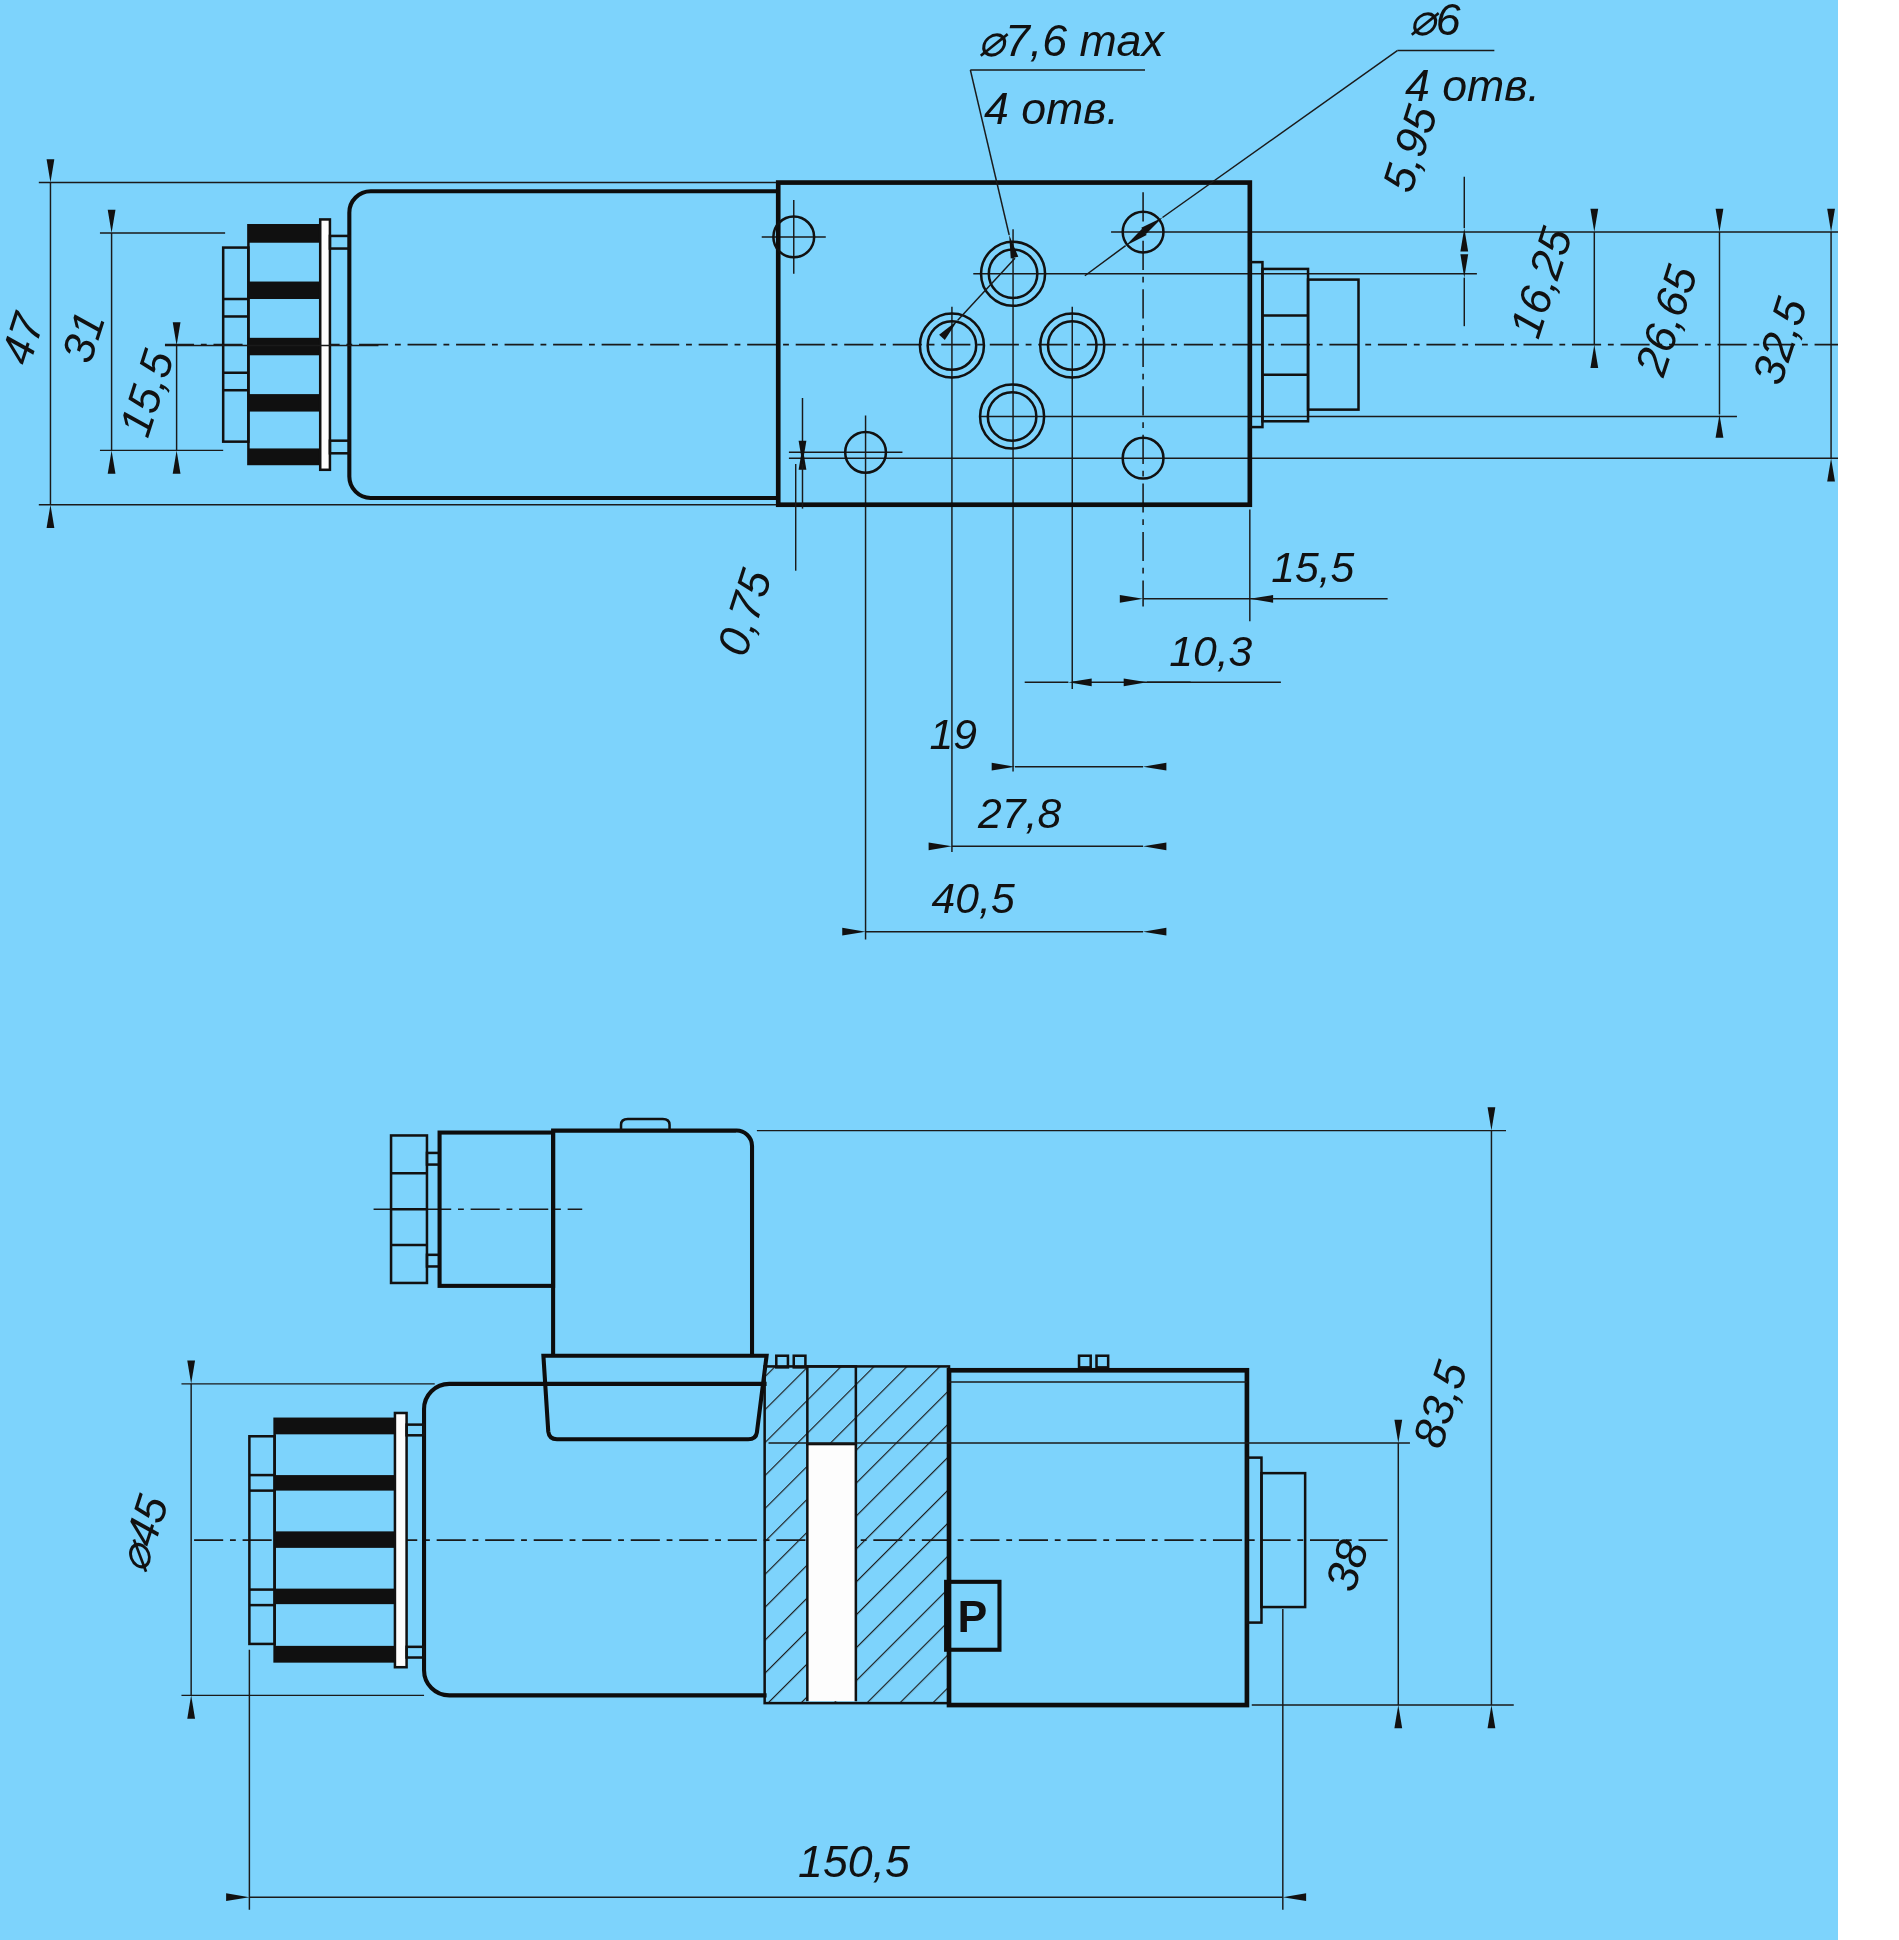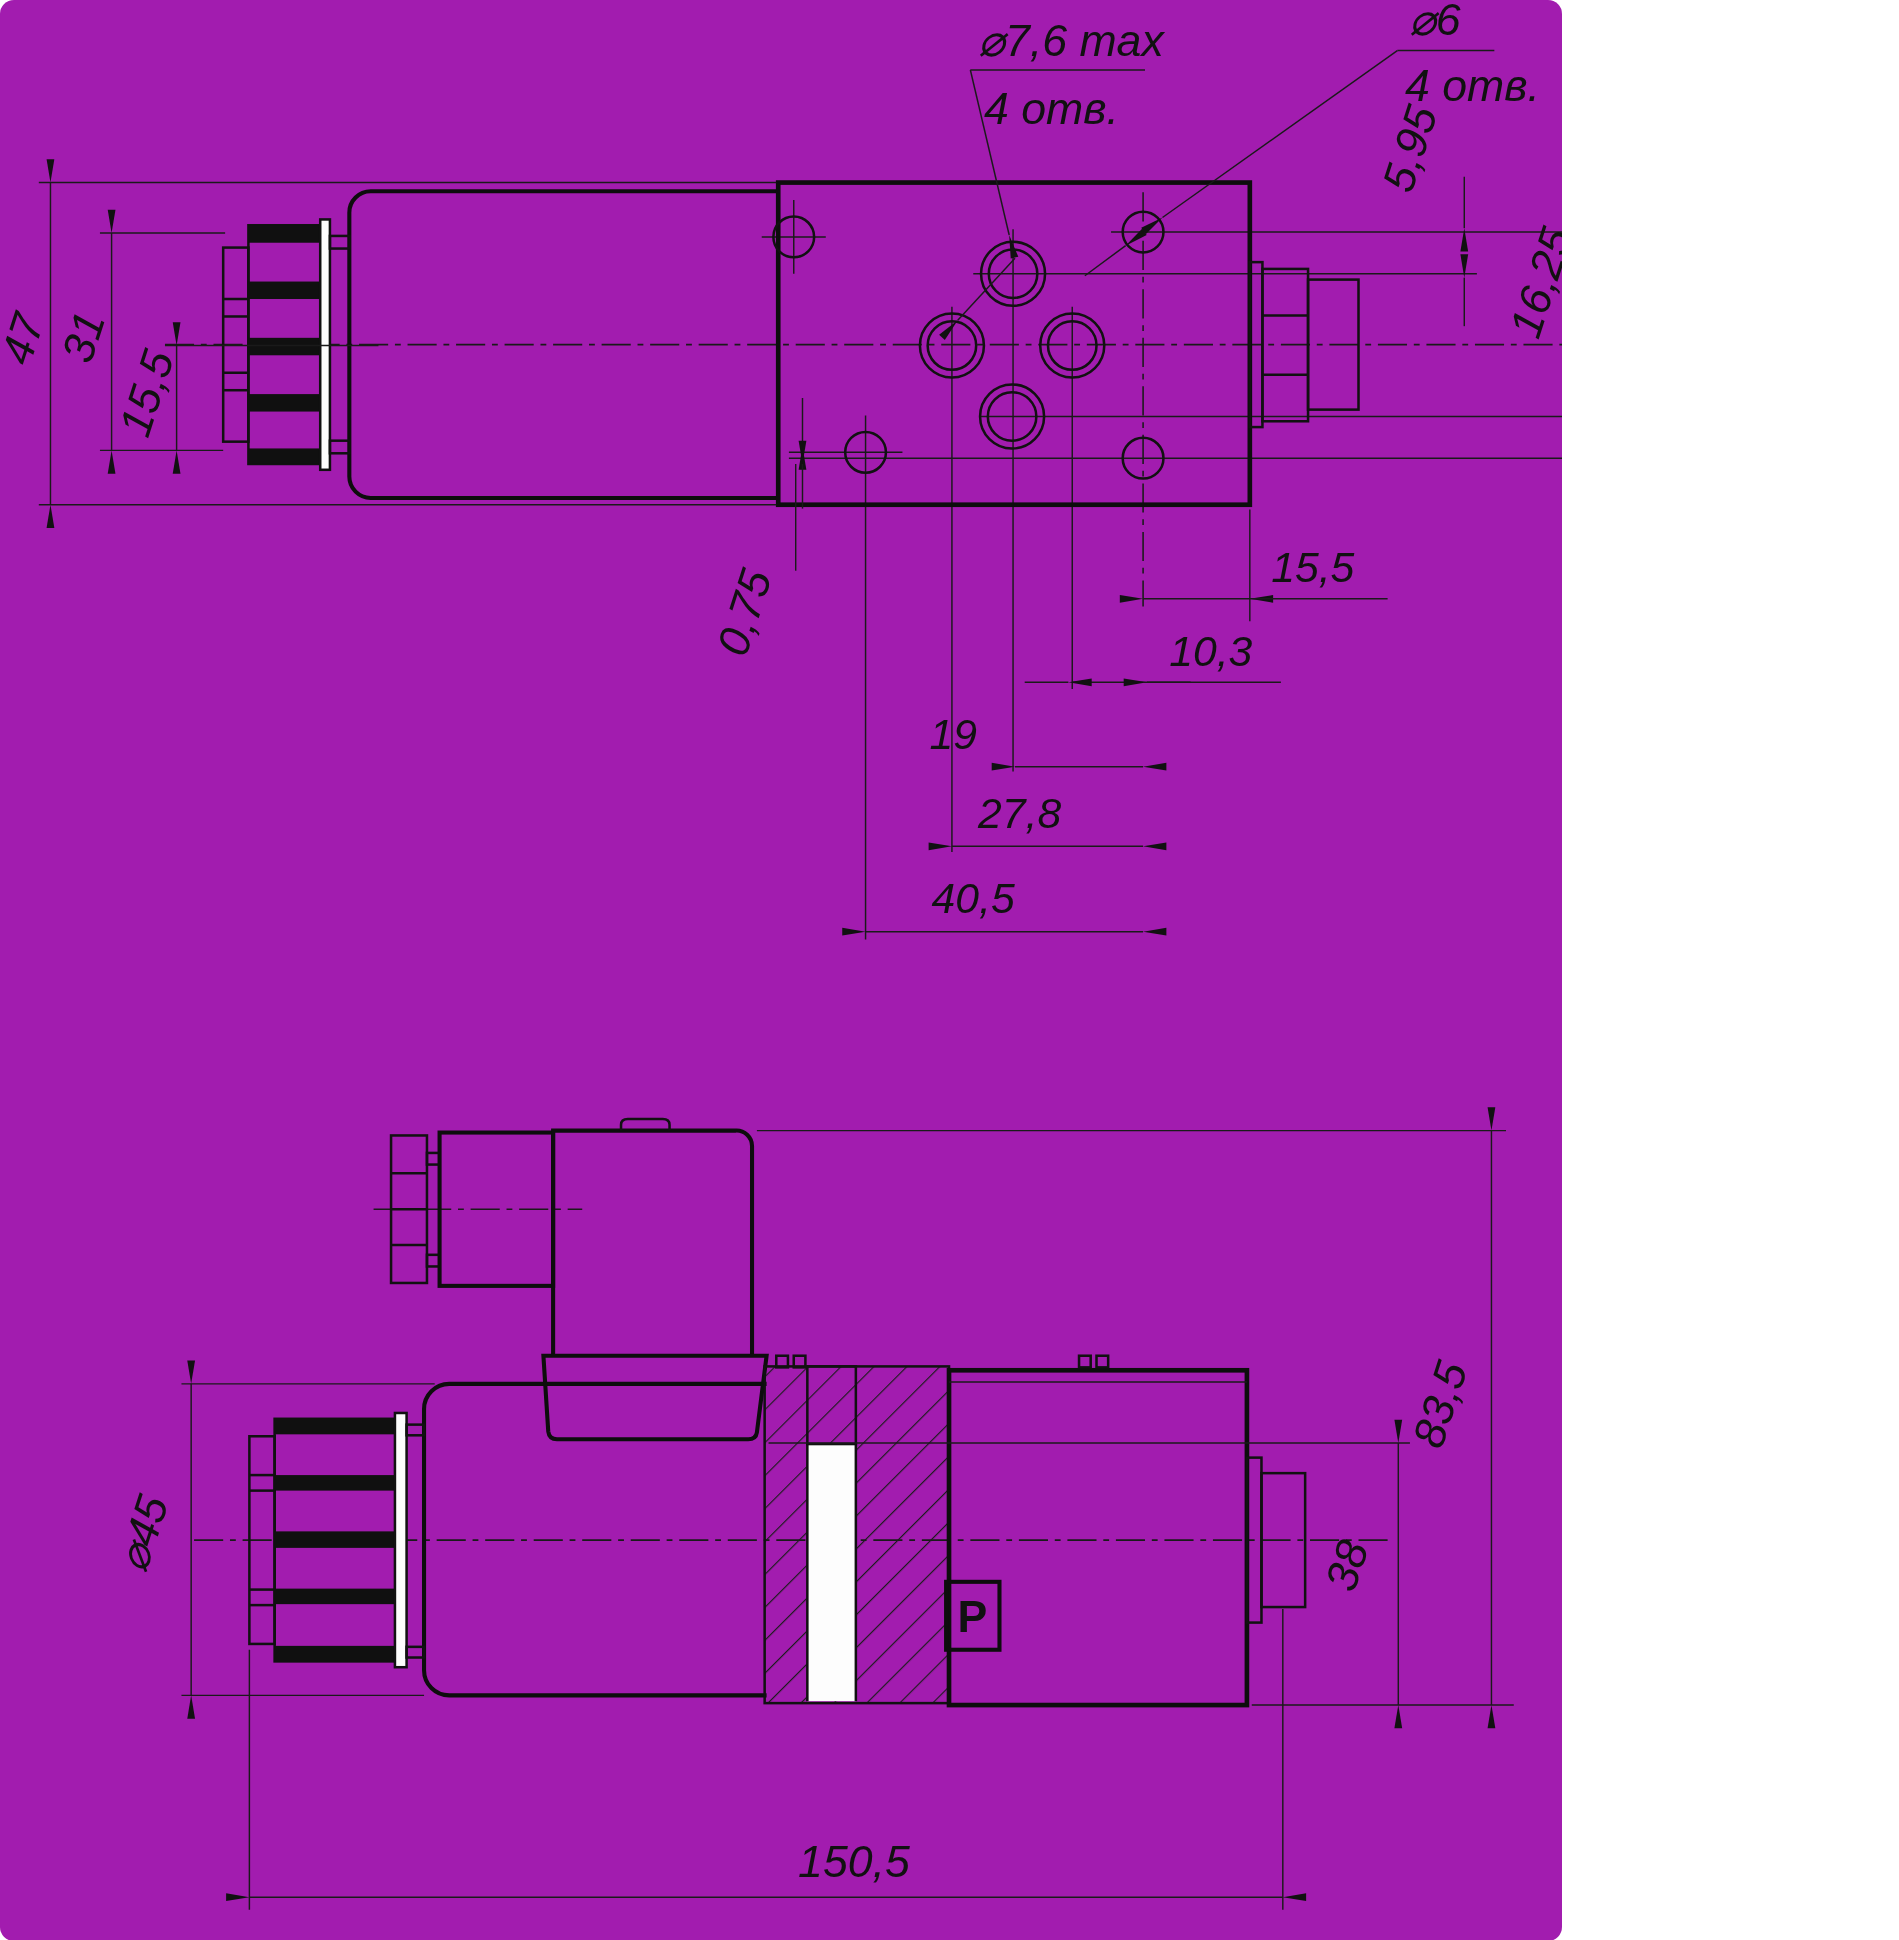--- a/index.html
+++ b/index.html
@@ -1,17 +1,17 @@
 <!DOCTYPE html>
 <html><head>
 <meta charset="utf-8">
 <style>
   html,body{margin:0;padding:0;background:#ffffff;}
-  .stage{position:relative;width:1562px;height:1941px;background:#a21caf;overflow:hidden;
-         font-family:"Liberation Sans",sans-serif;border-radius:14px;}
+  .stage{position:relative;width:1838px;height:1941px;background:#7dd3fc;overflow:hidden;
+         font-family:"Liberation Sans",sans-serif;}
   svg{position:absolute;left:0;top:0;}
   .dim{font-family:"Liberation Sans",sans-serif;font-style:italic;font-size:46px;fill:#111;}
   .dim-sm{font-family:"Liberation Sans",sans-serif;font-style:italic;font-size:44px;fill:#111;}
   .plabel{font-family:"Liberation Sans",sans-serif;font-weight:bold;font-size:46px;fill:#111;}
   .thin{stroke:#1a1a1a;stroke-width:1.5;fill:none;}
   .med{stroke:#111;stroke-width:2.6;fill:none;}
   .thick{stroke:#0d0d0d;stroke-width:4.2;fill:none;}
   .thick5{stroke:#0d0d0d;stroke-width:4.8;fill:none;}
   .cl{stroke:#1a1a1a;stroke-width:1.6;fill:none;stroke-dasharray:30 7 6 7;}
   .band{fill:#101010;stroke:none;}

